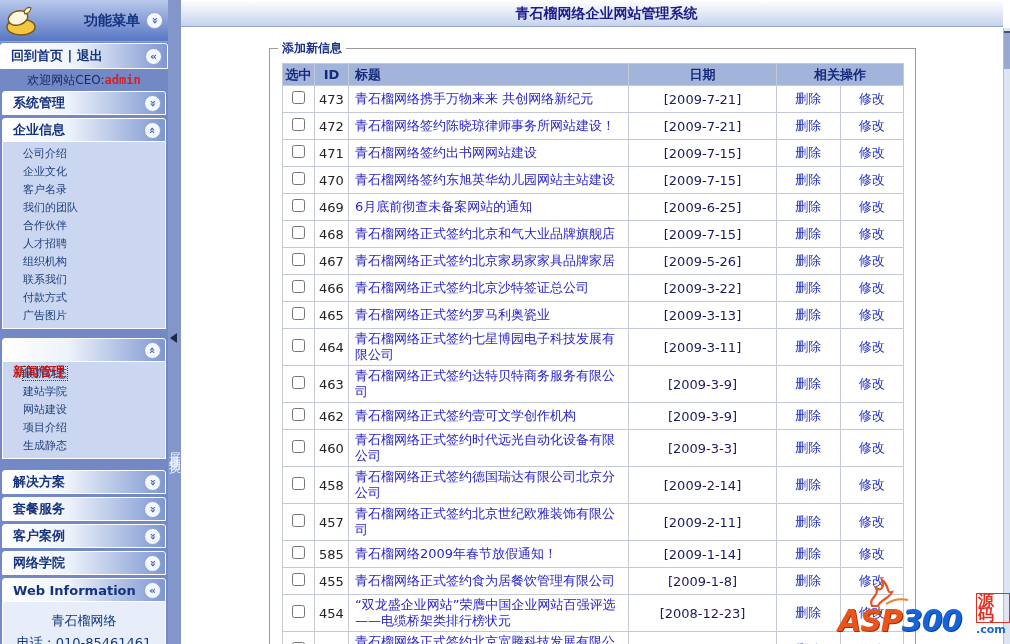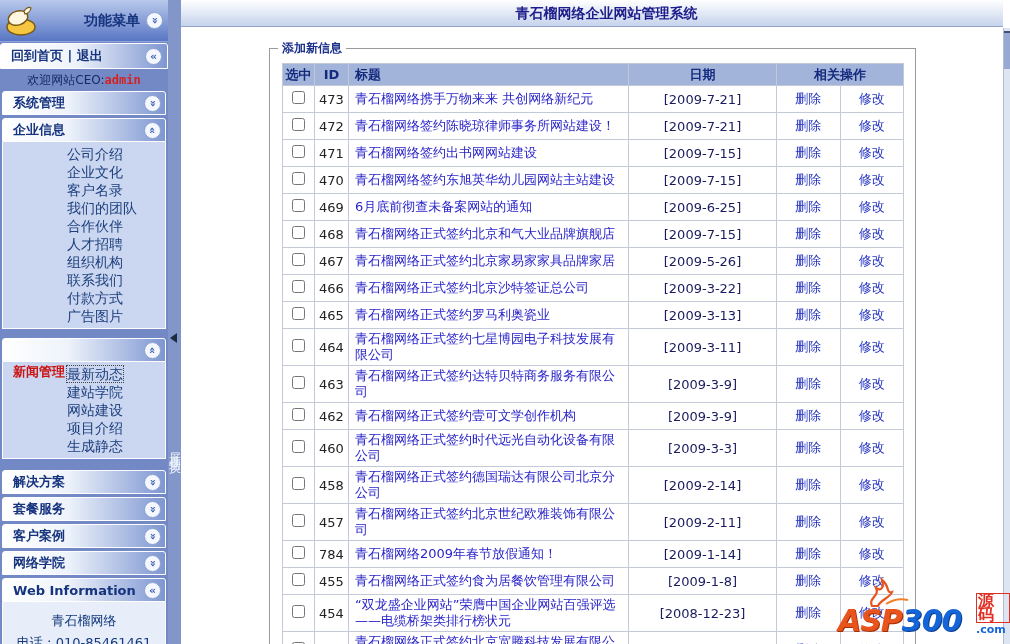--- a/index.html
+++ b/index.html
@@ -35,21 +35,21 @@
   .nav-bar .nav-links{flex:1;color:var(--navy);font-weight:bold;font-size:13px;}
   .nav-bar a{color:var(--navy);text-decoration:none;cursor:pointer;}
   .welcome{height:18px;line-height:18px;text-align:center;color:#172a66;font-size:12px;margin:2px 0 2px 0;}
   .welcome .admin{color:var(--admin-red);font-family:"DejaVu Sans Mono","Liberation Mono",monospace;font-weight:bold;}
 
   .panel{margin:0 2px 3px 2px;}
   .sec-header{height:24px;display:flex;align-items:center;background:linear-gradient(to right,#ffffff 0%,#eef3fb 40%,var(--panel-header-blue) 100%);border:1px solid #fff;border-radius:3px 3px 0 0;padding:0 4px 0 10px;cursor:pointer;}
   .sec-title{flex:1;color:var(--navy);font-weight:bold;font-size:13px;}
   .sec-title.red{color:var(--news-red);margin-top:44px;}
   .items{background:var(--list-bg);border:1px solid #fff;border-top:none;padding:3px 0 3px 0;}
-  .nav-item{height:18px;line-height:18px;padding-left:20px;color:#1d3f7d;font-size:14px;cursor:pointer;margin-left:44px;}
+  .nav-item{height:18px;line-height:18px;padding-left:20px;color:#1d3f7d;font-size:11px;cursor:pointer;}
   .nav-item span.active{outline:1px dotted #444;}
   .gap8{height:8px;}
   .gap6{height:6px;}
 
   .info-panel{background:#e7eef9;border:1px solid #fff;border-top:none;text-align:center;color:#143a7c;font-size:13px;padding:8px 0 10px 0;}
   .info-panel .line{line-height:22px;}
 
   
   .strip{position:absolute;left:168px;top:0;width:13px;height:644px;background:var(--strip-bg);}
   .strip .tri{position:absolute;top:333px;left:2px;width:0;height:0;border-top:5px solid transparent;border-bottom:5px solid transparent;border-right:7px solid #1f2a44;cursor:pointer;}
@@ -357,21 +357,21 @@
           <tr>
             <td class="c-sel"><input type="checkbox" style=""></td>
             <td class="c-id">457</td>
             <td class="c-title"><a class="title-link" href="#">青石榴网络正式签约北京世纪欧雅装饰有限公司</a></td>
             <td class="c-date">[2009-2-11]</td>
             <td class="c-act"><a class="act-link" href="#">删除</a></td>
             <td class="c-act"><a class="act-link" href="#">修改</a></td>
           </tr>
           <tr>
             <td class="c-sel"><input type="checkbox" style=""></td>
-            <td class="c-id">784</td>
+            <td class="c-id">585</td>
             <td class="c-title"><a class="title-link" href="#">青石榴网络2009年春节放假通知！</a></td>
             <td class="c-date">[2009-1-14]</td>
             <td class="c-act"><a class="act-link" href="#">删除</a></td>
             <td class="c-act"><a class="act-link" href="#">修改</a></td>
           </tr>
           <tr>
             <td class="c-sel"><input type="checkbox" style=""></td>
             <td class="c-id">455</td>
             <td class="c-title"><a class="title-link" href="#">青石榴网络正式签约食为居餐饮管理有限公司</a></td>
             <td class="c-date">[2009-1-8]</td>

